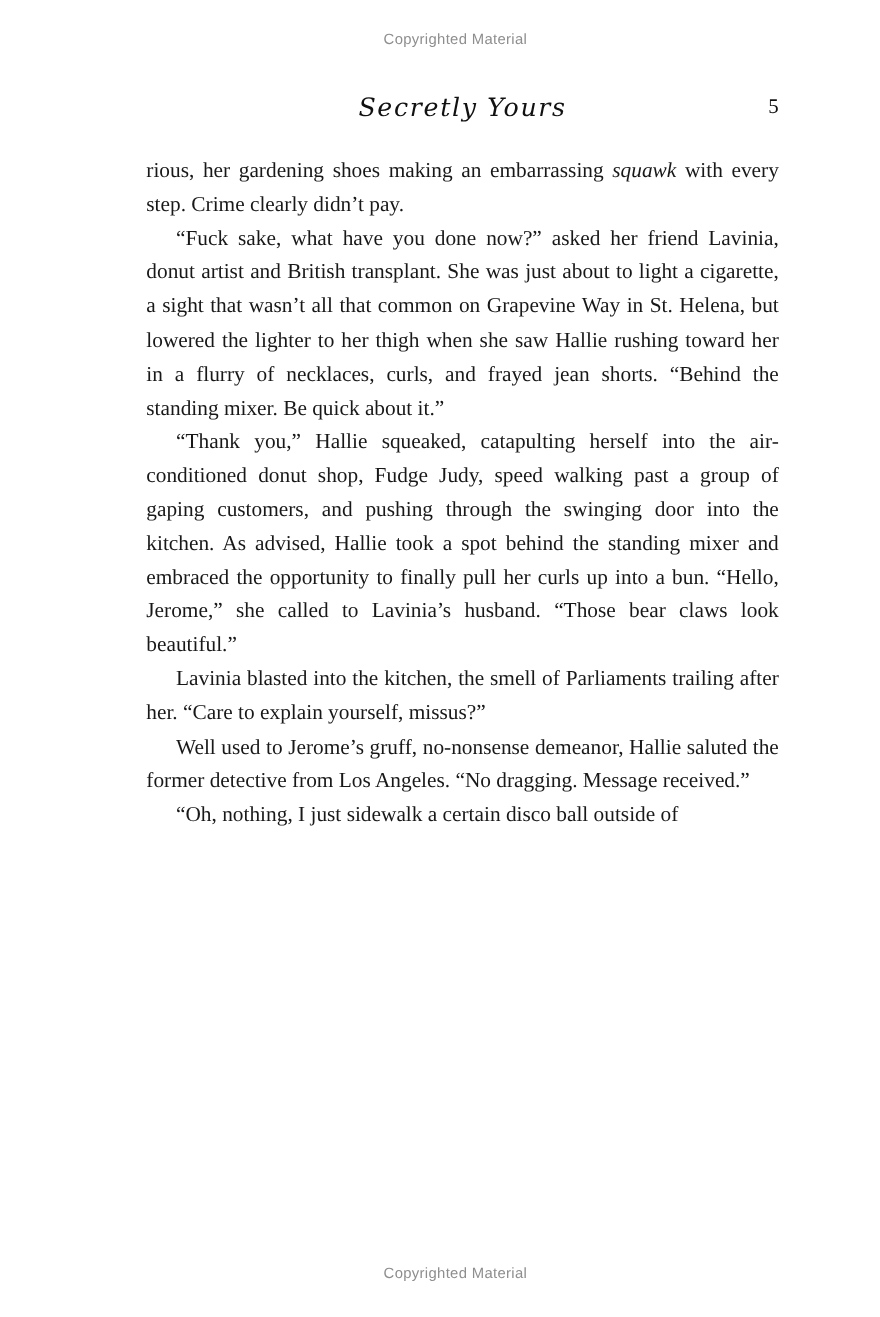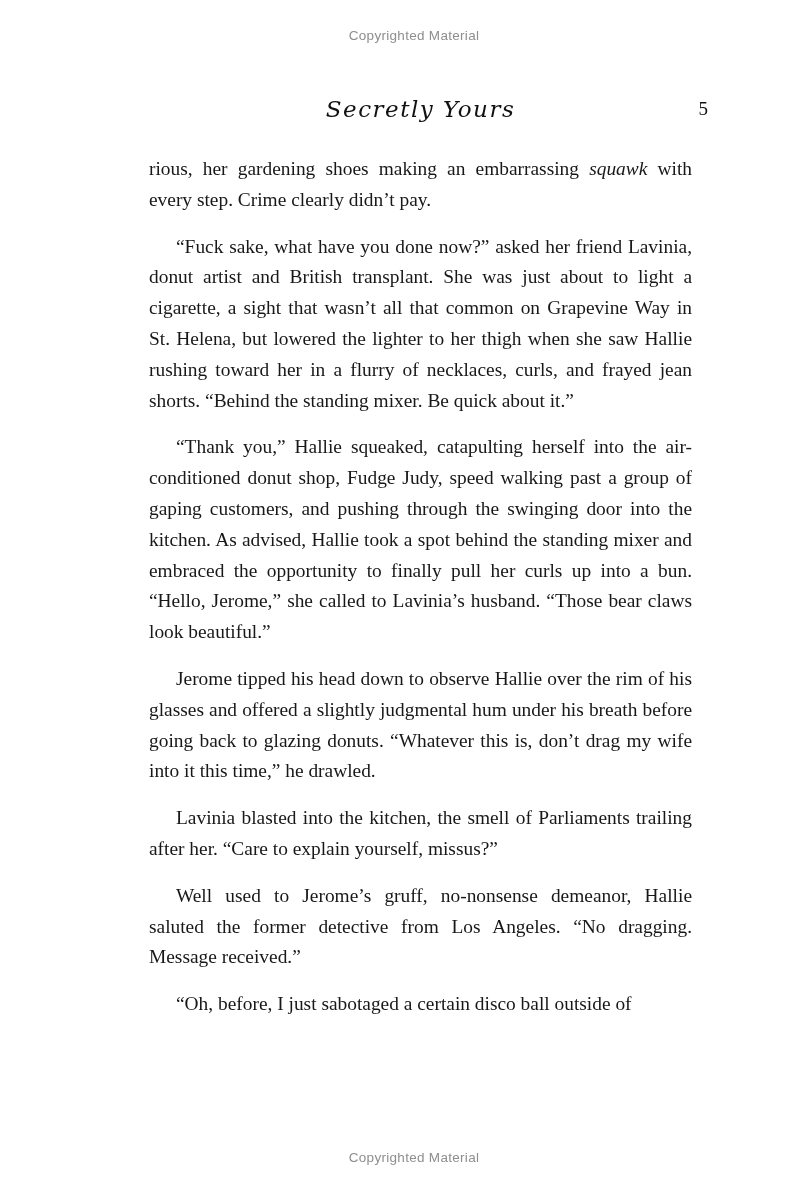--- a/index.html
+++ b/index.html
@@ -25,21 +25,21 @@
     font-size: 13.5px;
     letter-spacing: 0.3px;
     color: #8e8e8e;
   }
   .copyright.top { top: 28px; }
   .copyright.bottom { top: 1150px; }
 
   .content {
     position: absolute;
     left: 133px;
-    top: 94px;
+    top: 83px;
     width: 575px;
   }
   .running-header {
     position: relative;
     height: 44px;
   }
   .book-title {
     position: absolute;
     left: 0;
     right: 0;
@@ -61,21 +61,21 @@
   }
 
   .body-text {
     margin-top: 14px;
     font-size: 19.4px;
     line-height: 30.8px;
     text-align: justify;
     color: #181818;
   }
   .body-text p.para {
-    margin: 16px;
+    margin: 0;
   }
   .body-text p.para.indent {
     text-indent: 27px;
   }
   .body-text em {
     font-style: italic;
   }
 </style>
 </head>
 <body>
@@ -88,23 +88,22 @@
 
     <div class="running-header">
       <div class="book-title">Secretly Yours</div>
       <div class="page-number">5</div>
     </div>
 
     <div class="body-text">
         <p class="para"><span>rious, her gardening shoes making an embarrassing </span><em>squawk</em><span> with every step. Crime clearly didn’t pay.</span></p>
         <p class="para indent"><span>“Fuck sake, what have you done now?” asked her friend Lavinia, donut artist and British transplant. She was just about to light a cigarette, a sight that wasn’t all that common on Grapevine Way in St. Helena, but lowered the lighter to her thigh when she saw Hallie rushing toward her in a flurry of necklaces, curls, and frayed jean shorts. “Behind the standing mixer. Be quick about it.”</span></p>
         <p class="para indent"><span>“Thank you,” Hallie squeaked, catapulting herself into the air-conditioned donut shop, Fudge Judy, speed walking past a group of gaping customers, and pushing through the swinging door into the kitchen. As advised, Hallie took a spot behind the standing mixer and embraced the opportunity to finally pull her curls up into a bun. “Hello, Jerome,” she called to Lavinia’s husband. “Those bear claws look beautiful.”</span></p>
-        <p class="para indent"><span>Jerome tipped his head down to observe Hallie over the rim of his glasses and offered a slightly judgmental hum under his breath before going back to glazing donuts. “Whatever this is, don’t drag my wife into it this time,” he drawled.</span></p>
         <p class="para indent"><span>Lavinia blasted into the kitchen, the smell of Parliaments trailing after her. “Care to explain yourself, missus?”</span></p>
         <p class="para indent"><span>Well used to Jerome’s gruff, no-nonsense demeanor, Hallie saluted the former detective from Los Angeles. “No dragging. Message received.”</span></p>
-        <p class="para indent"><span>“Oh, before, I just sabotaged a certain disco ball outside of</span></p>
+        <p class="para indent"><span>“Oh, nothing, I just sidewalk a certain disco ball outside of</span></p>
       </div>
 
   </div>
 
   <div class="copyright bottom">Copyrighted Material</div>
 
 </div>
 
 </body></html>

